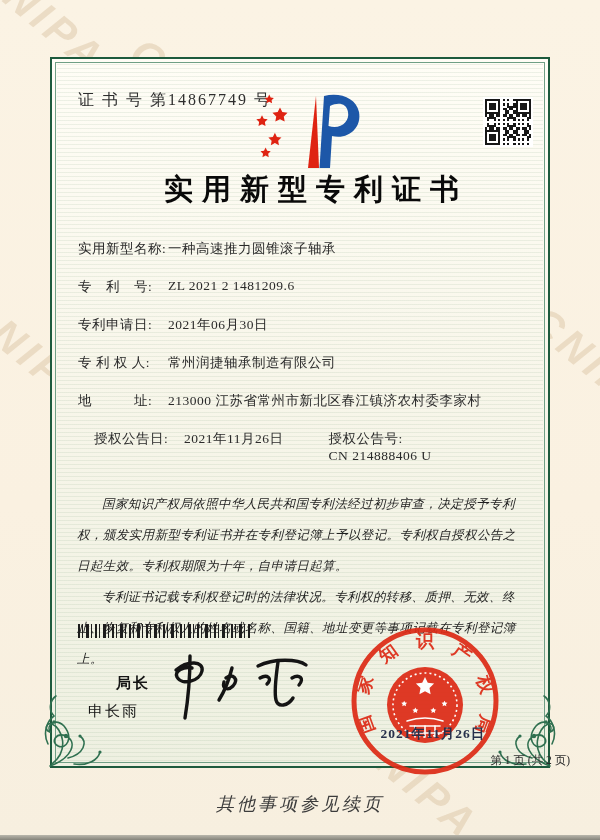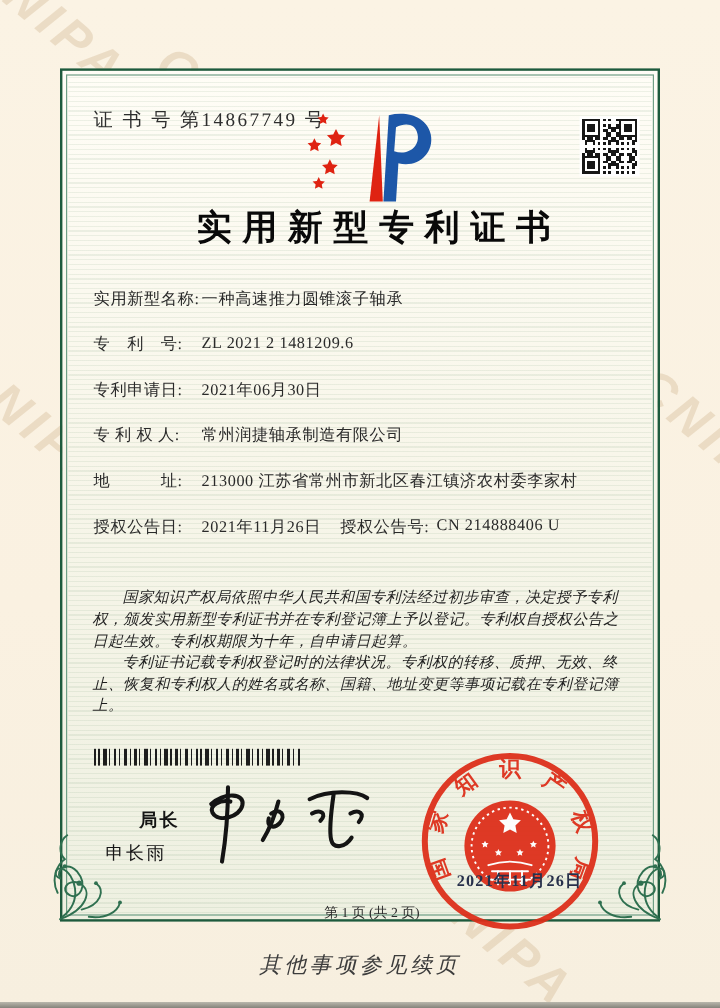--- a/index.html
+++ b/index.html
@@ -44,25 +44,25 @@
   .qr{left:483px;top:97px;width:50px;height:50px;background:#fff;padding:2px;box-sizing:border-box;}
   .qr svg{display:block;width:100%;height:100%;fill:#171717;}
   .title{
     left:50px;top:170px;width:500px;text-align:center;
     font-size:29px;font-weight:bold;color:#090909;letter-spacing:9px;padding-left:16px;
   }
   .fields{left:78px;top:240px;width:448px;}
   .frow{display:flex;align-items:flex-start;height:38px;font-size:13.5px;color:#2a2a2a;}
   .flabel{flex:0 0 90px;letter-spacing:0.5px;white-space:nowrap;}
   .fvalue{letter-spacing:0.5px;}
-  .frow.double .pair{display:flex;}
-  .frow.double .pair.right{margin-left:16px;}
+  .frow.double .pair{display:flex;margin-left:16px;}
+  .frow.double .pair.right{margin-left:45px;flex-direction:column;}
   .frow.double .pair.right .flabel{flex:0 0 auto;margin-right:6px;}
   .paras{
-    left:77px;top:489px;width:448px;font-size:12.5px;line-height:18px;
+    left:77px;top:489px;width:448px;font-size:12.5px;line-height:31px;
     color:#1f1f1f;font-style:italic;letter-spacing:0.4px;
   }
   .paras p{margin:0;text-indent:2em;}
   .barcode{
     left:78px;top:624px;width:172px;height:14px;
     background:repeating-linear-gradient(90deg,
       #1d1d1d 0 2px,transparent 2px 4px,
       #1d1d1d 4px 5px,transparent 5px 8px,
       #1d1d1d 8px 11px,transparent 11px 13px,
       #1d1d1d 13px 14px,transparent 14px 17px);
@@ -70,21 +70,21 @@
   .sig-title{left:88px;top:674px;font-family:"Liberation Sans","DejaVu Sans",sans-serif;
     font-weight:bold;font-size:15px;color:#151515;letter-spacing:2px;margin-left:28px;}
   .sig-name{left:88px;top:702px;font-family:"Liberation Sans","DejaVu Sans",sans-serif;
     font-weight:normal;font-size:15px;color:#151515;letter-spacing:2px;}
   .sig-script{left:150px;top:648px;}
   .seal{left:349px;top:625px;width:152px;height:152px;z-index:5;opacity:.93;}
   .seal-date{
     left:363px;top:725px;width:140px;text-align:center;z-index:6;
     font-size:13.5px;color:#27304b;letter-spacing:1px;font-weight:bold;
   }
-  .page-num{left:50px;top:753px;width:520px;text-align:center;font-size:11.5px;color:#2c2c2c;z-index:6;}
+  .page-num{left:50px;top:753px;width:520px;text-align:right;font-size:11.5px;color:#2c2c2c;z-index:6;}
   .cont-note{
     left:0;top:792px;width:600px;text-align:center;
     font-size:18px;color:#3c3c3c;font-style:italic;letter-spacing:3px;
   }
   .bottom-edge{left:0;top:835px;width:600px;height:5px;background:linear-gradient(180deg,#b9b7ac,#85847b);z-index:7;}
 </style>
 </head>
 <body>
 
 <div class="page">

